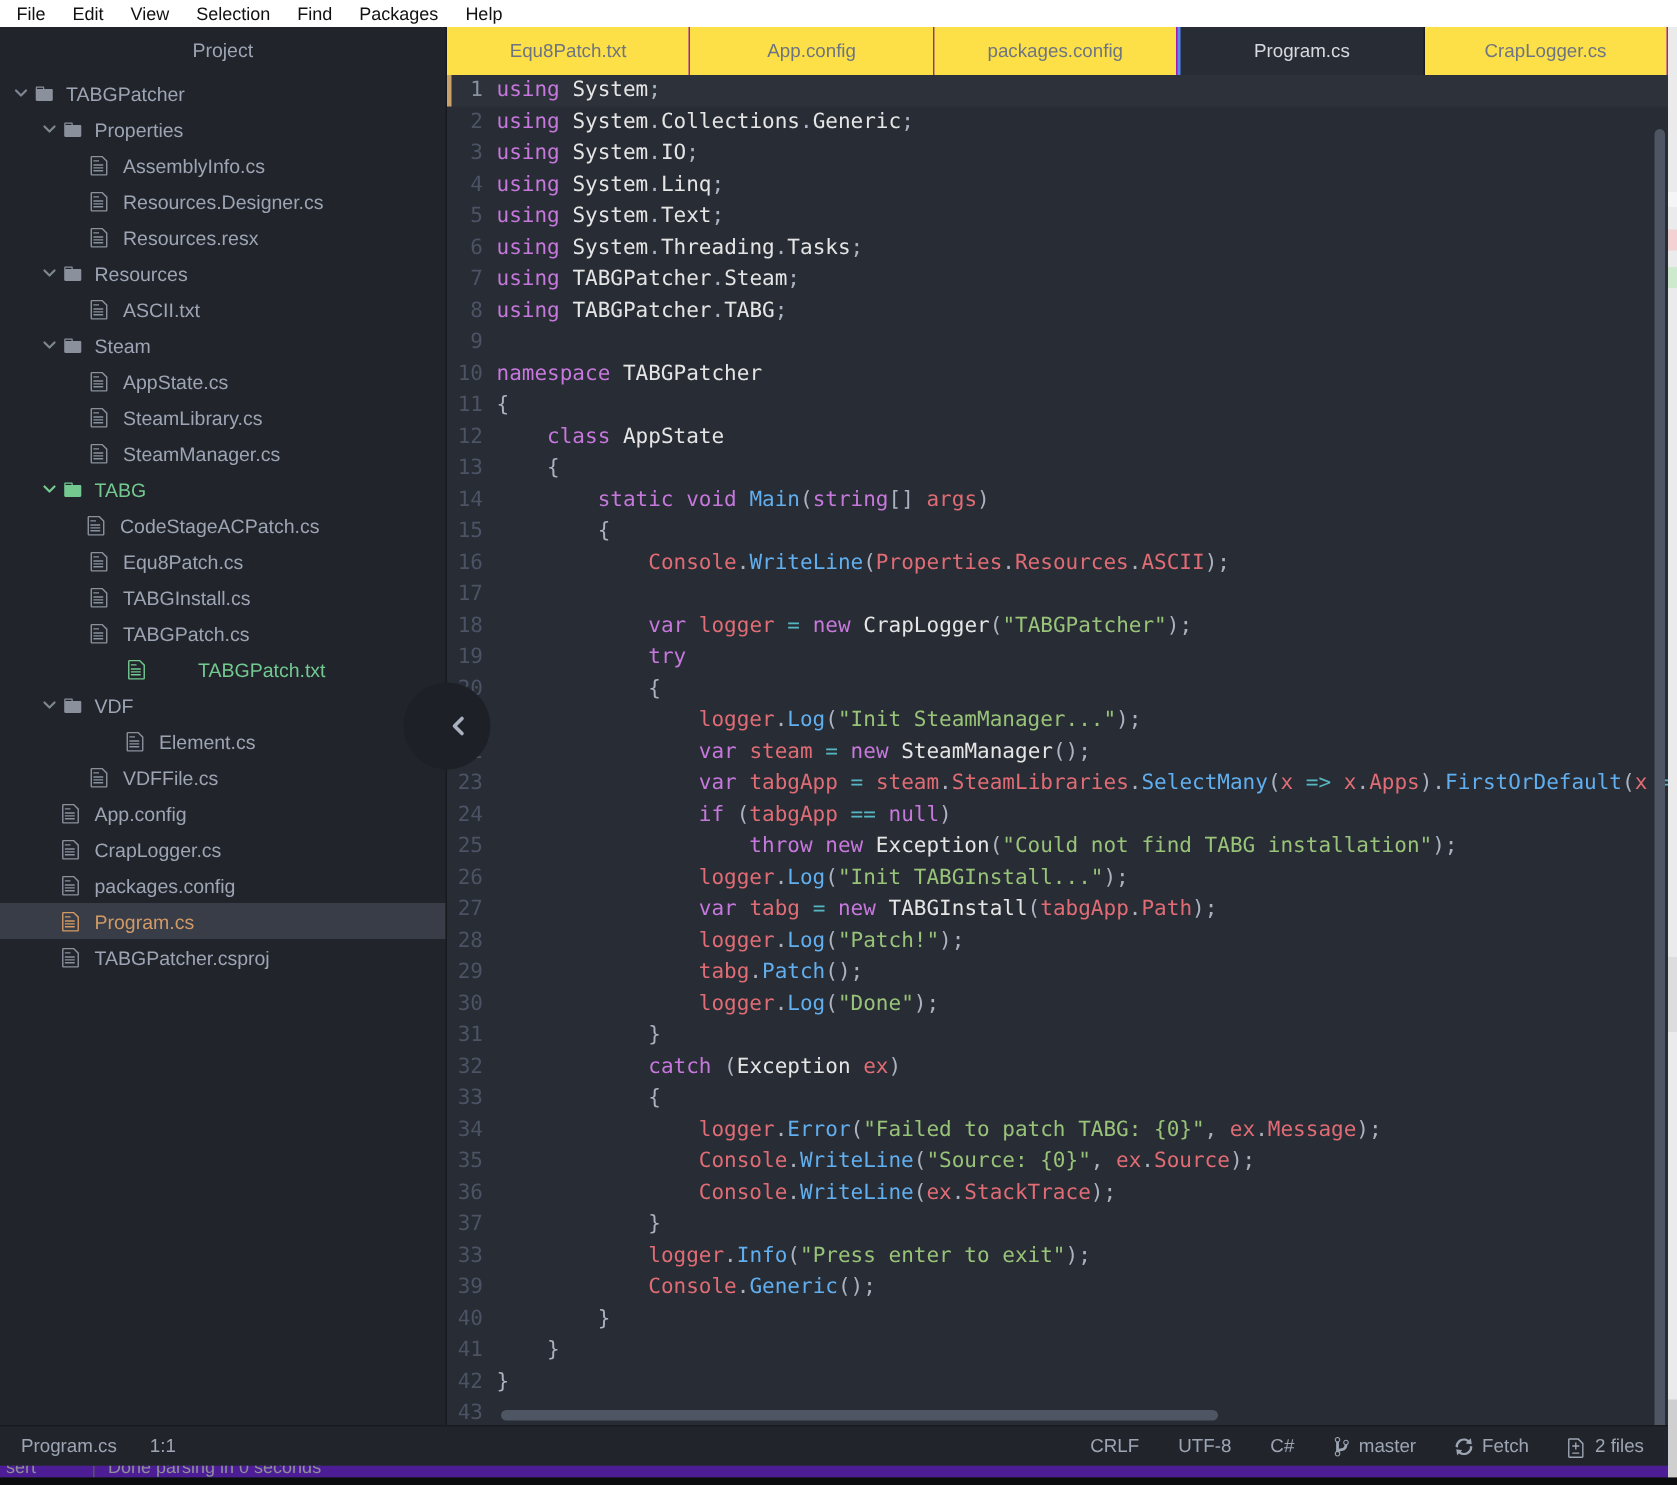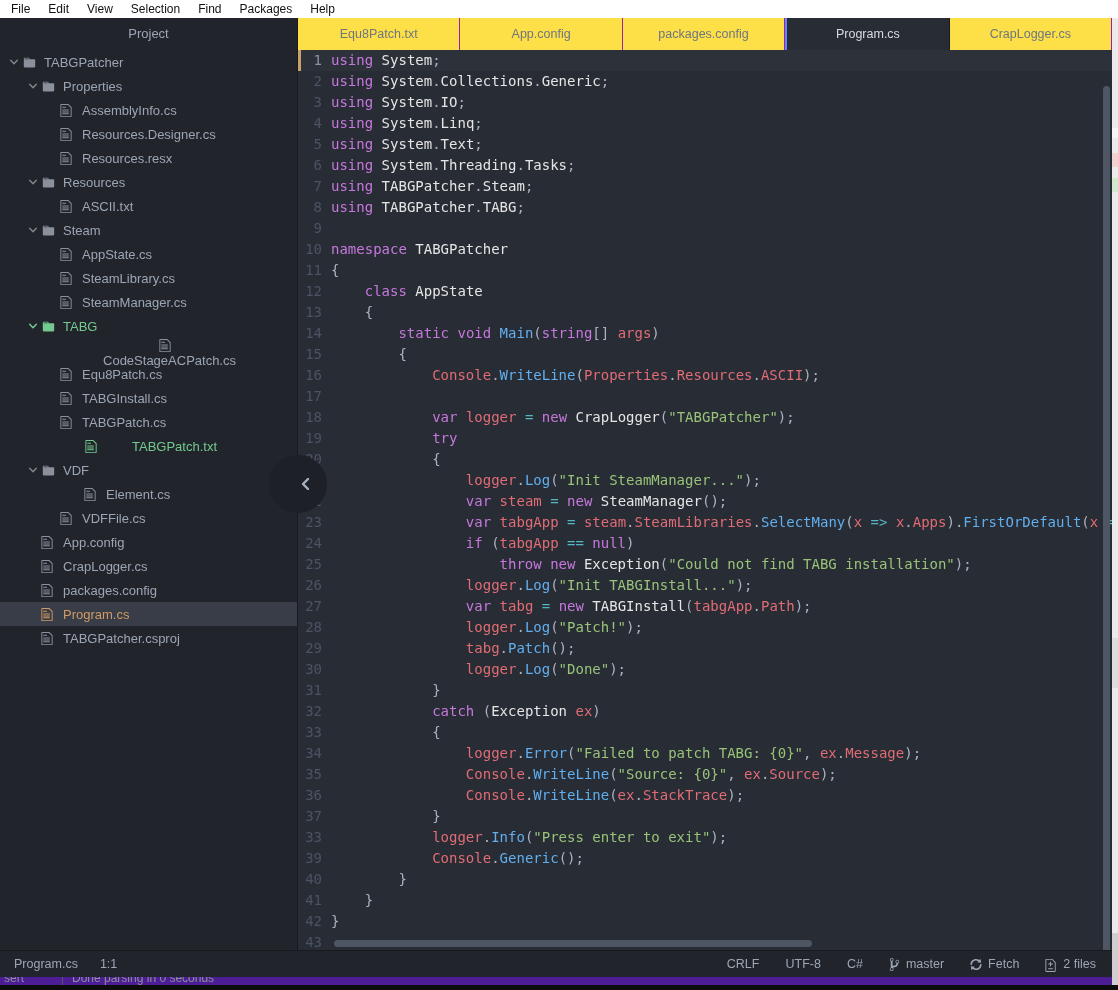--- a/index.html
+++ b/index.html
@@ -227,21 +227,21 @@
             <polyline points="2,4 6,8 10,4" fill="none" stroke="currentColor" stroke-width="1.8" stroke-linecap="round" stroke-linejoin="round"></polyline>
           </svg>
         </span>
         <span class="ticon">
           <svg width="15" height="13" viewBox="0 0 14 16">
             <path fill="currentColor" d="M13 4H7V3c0-.66-.31-1-1-1H1c-.55 0-1 .45-1 1v10c0 .55.45 1 1 1h12c.55 0 1-.45 1-1V5c0-.55-.45-1-1-1zM6 4H1V3h5v1z"></path>
           </svg>
         </span>
         <span>TABG</span>
       </div>
-      <div class="tree-row" style="padding-left: 42px; flex-direction: column;">
+      <div class="tree-row" style="padding-left: 42px;">
         <span class="chev"></span>
         <span class="ticon">
           <svg width="12" height="15" viewBox="0 0 12 16">
             <path fill="currentColor" d="M6 5H2V4h4v1zM2 8h7V7H2v1zm0 2h7V9H2v1zm0 2h7v-1H2v1zm10-7.5V14c0 .55-.45 1-1 1H1c-.55 0-1-.45-1-1V2c0-.55.45-1 1-1h7.5L12 4.5zM11 5 8 2H1v12h10V5z"></path>
           </svg>
         </span>
         <span>CodeStageACPatch.cs</span>
       </div>
       <div class="tree-row" style="padding-left: 44px;">
         <span class="chev"></span>

